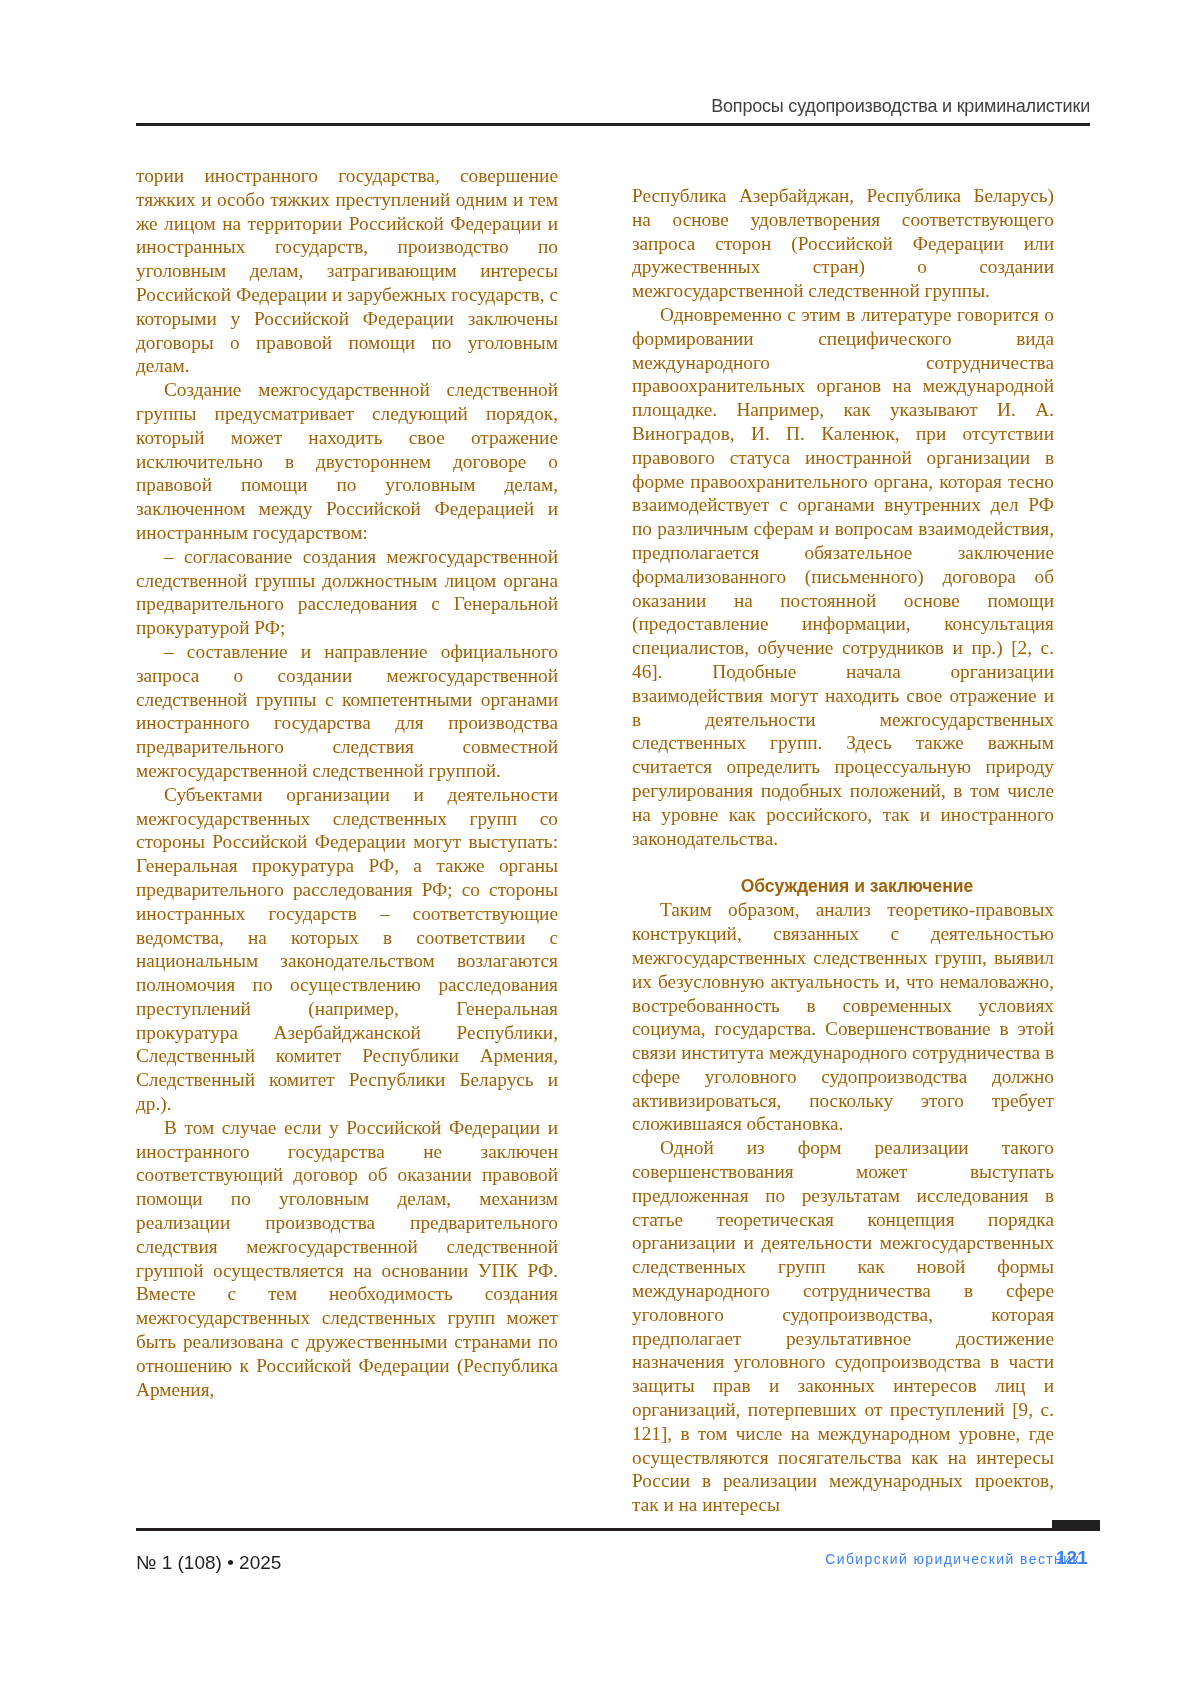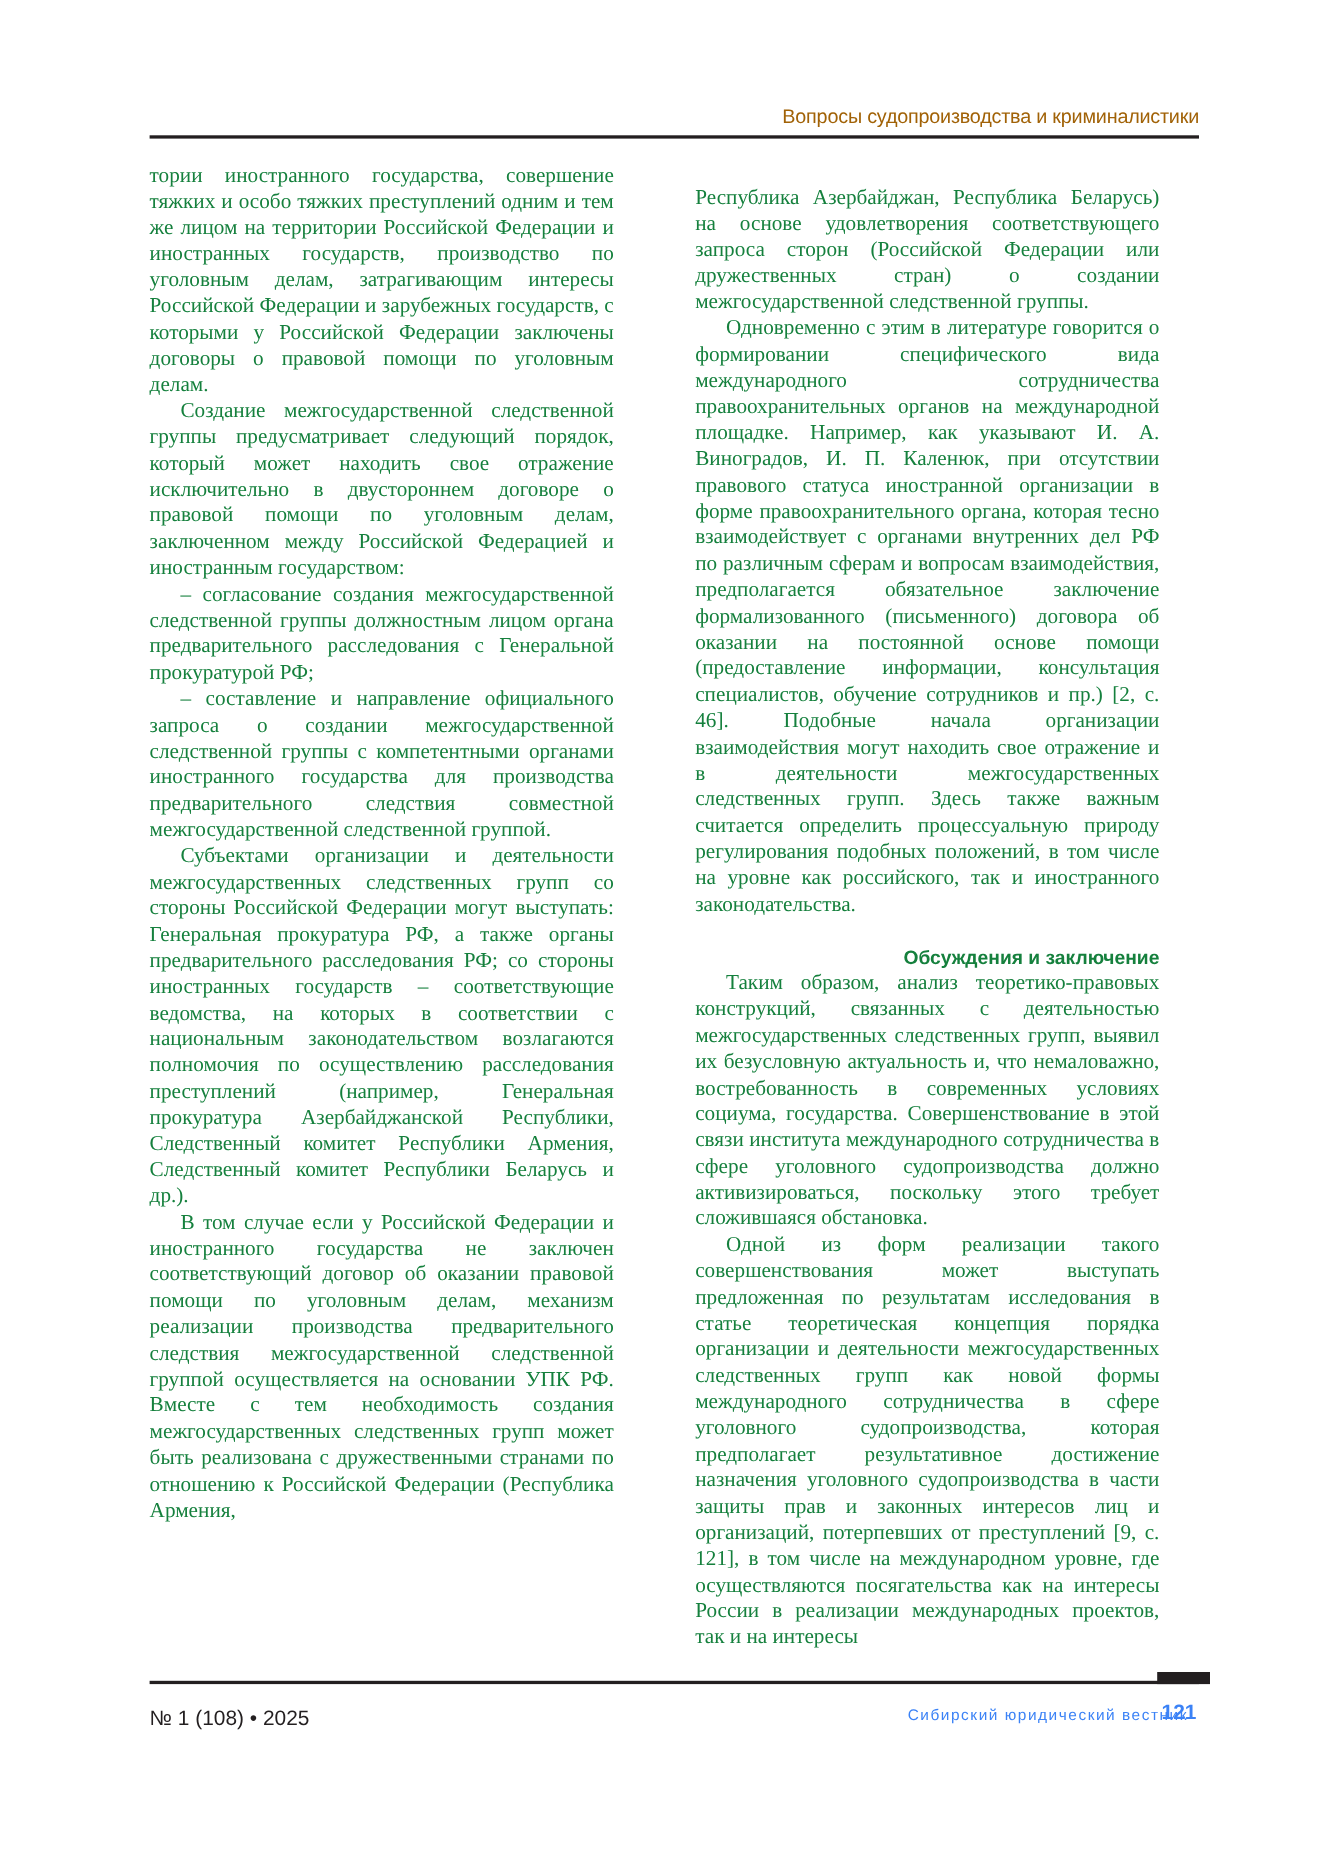--- a/index.html
+++ b/index.html
@@ -1,35 +1,35 @@
 <!DOCTYPE html>
 <html><head>
 <meta charset="utf-8">
 <style>
   html, body { margin: 0; padding: 0; background: #ffffff; }
   body { width: 1200px; height: 1697px; position: relative; overflow: hidden; color: #231f20; }
   .running-head {
     position: absolute; left: 130px; right: 110px; top: 96px;
     text-align: right; font-family: "Liberation Sans", sans-serif;
-    font-size: 18px; font-weight: normal; color: #a16207; letter-spacing: -0.2px;
+    font-size: 18px; font-weight: normal; color: #404040; letter-spacing: -0.2px;
   }
   .head-rule { position: absolute; left: 136px; top: 123px; width: 954px; height: 3px; background: #231f20; }
   .col {
-    position: absolute; top: 148px; width: 422px;
+    position: absolute; top: 164px; width: 422px;
     font-family: "Liberation Serif", "DejaVu Serif", serif;
-    font-size: 19.3px; line-height: 23.8px; color: #15803d;
+    font-size: 19.3px; line-height: 23.8px; color: #a16207;
     text-align: justify; hyphens: manual;
   }
   .col.left { left: 136px; }
   .col.right { left: 632px; margin-top: 20px; }
   .col p { margin: 0; text-indent: 0; }
   .col p.ind { text-indent: 28px; }
   .col h3 {
     margin: 24px 0 0 28px; font-family: "Liberation Sans", "DejaVu Sans", sans-serif;
-    font-weight: bold; font-size: 17.5px; line-height: 24px; text-align: right;
+    font-weight: bold; font-size: 17.5px; line-height: 24px; text-align: center;
   }
   .foot-rule { position: absolute; left: 136px; top: 1528px; width: 954px; height: 3px; background: #231f20; }
   .foot-tab { position: absolute; left: 1052px; top: 1520px; width: 48px; height: 11px; background: #231f20; }
   .foot-issue {
     position: absolute; left: 136px; top: 1552px;
     font-family: "Liberation Sans", sans-serif; font-size: 19px; color: #231f20;
   }
   .foot-journal {
     position: absolute; right: 120px; top: 1551px;
     font-family: "Liberation Sans", sans-serif; font-size: 14px; letter-spacing: 1.4px; color: #3b82f6;

